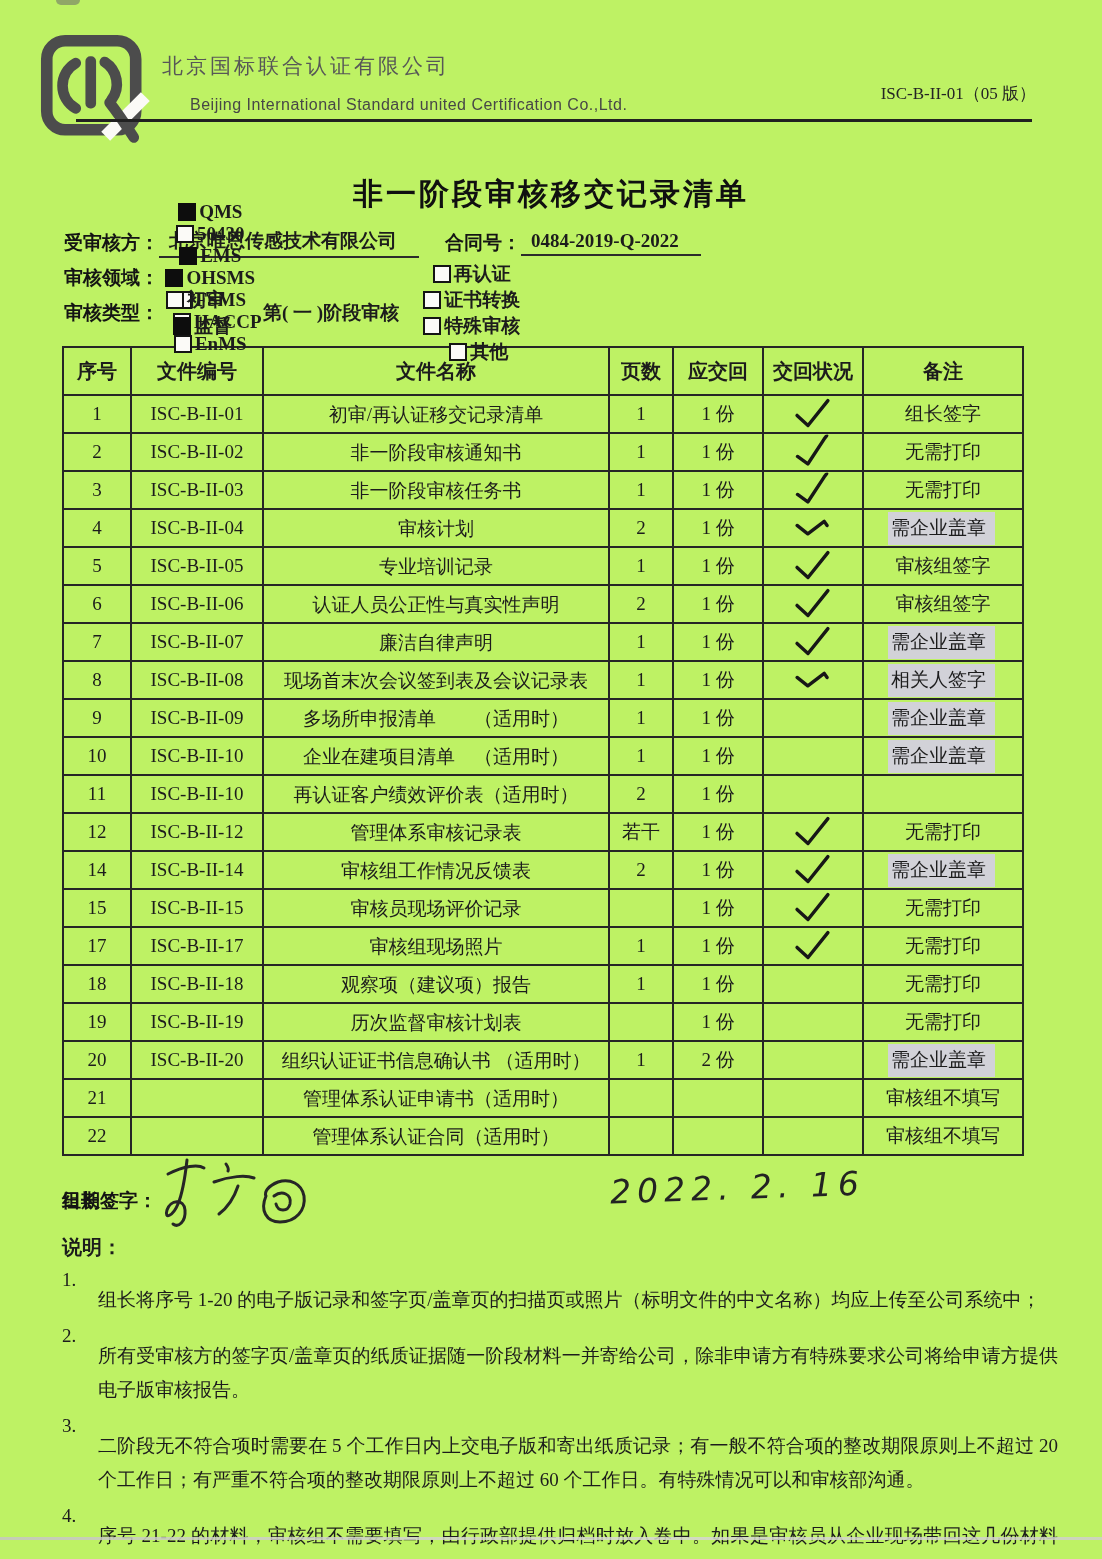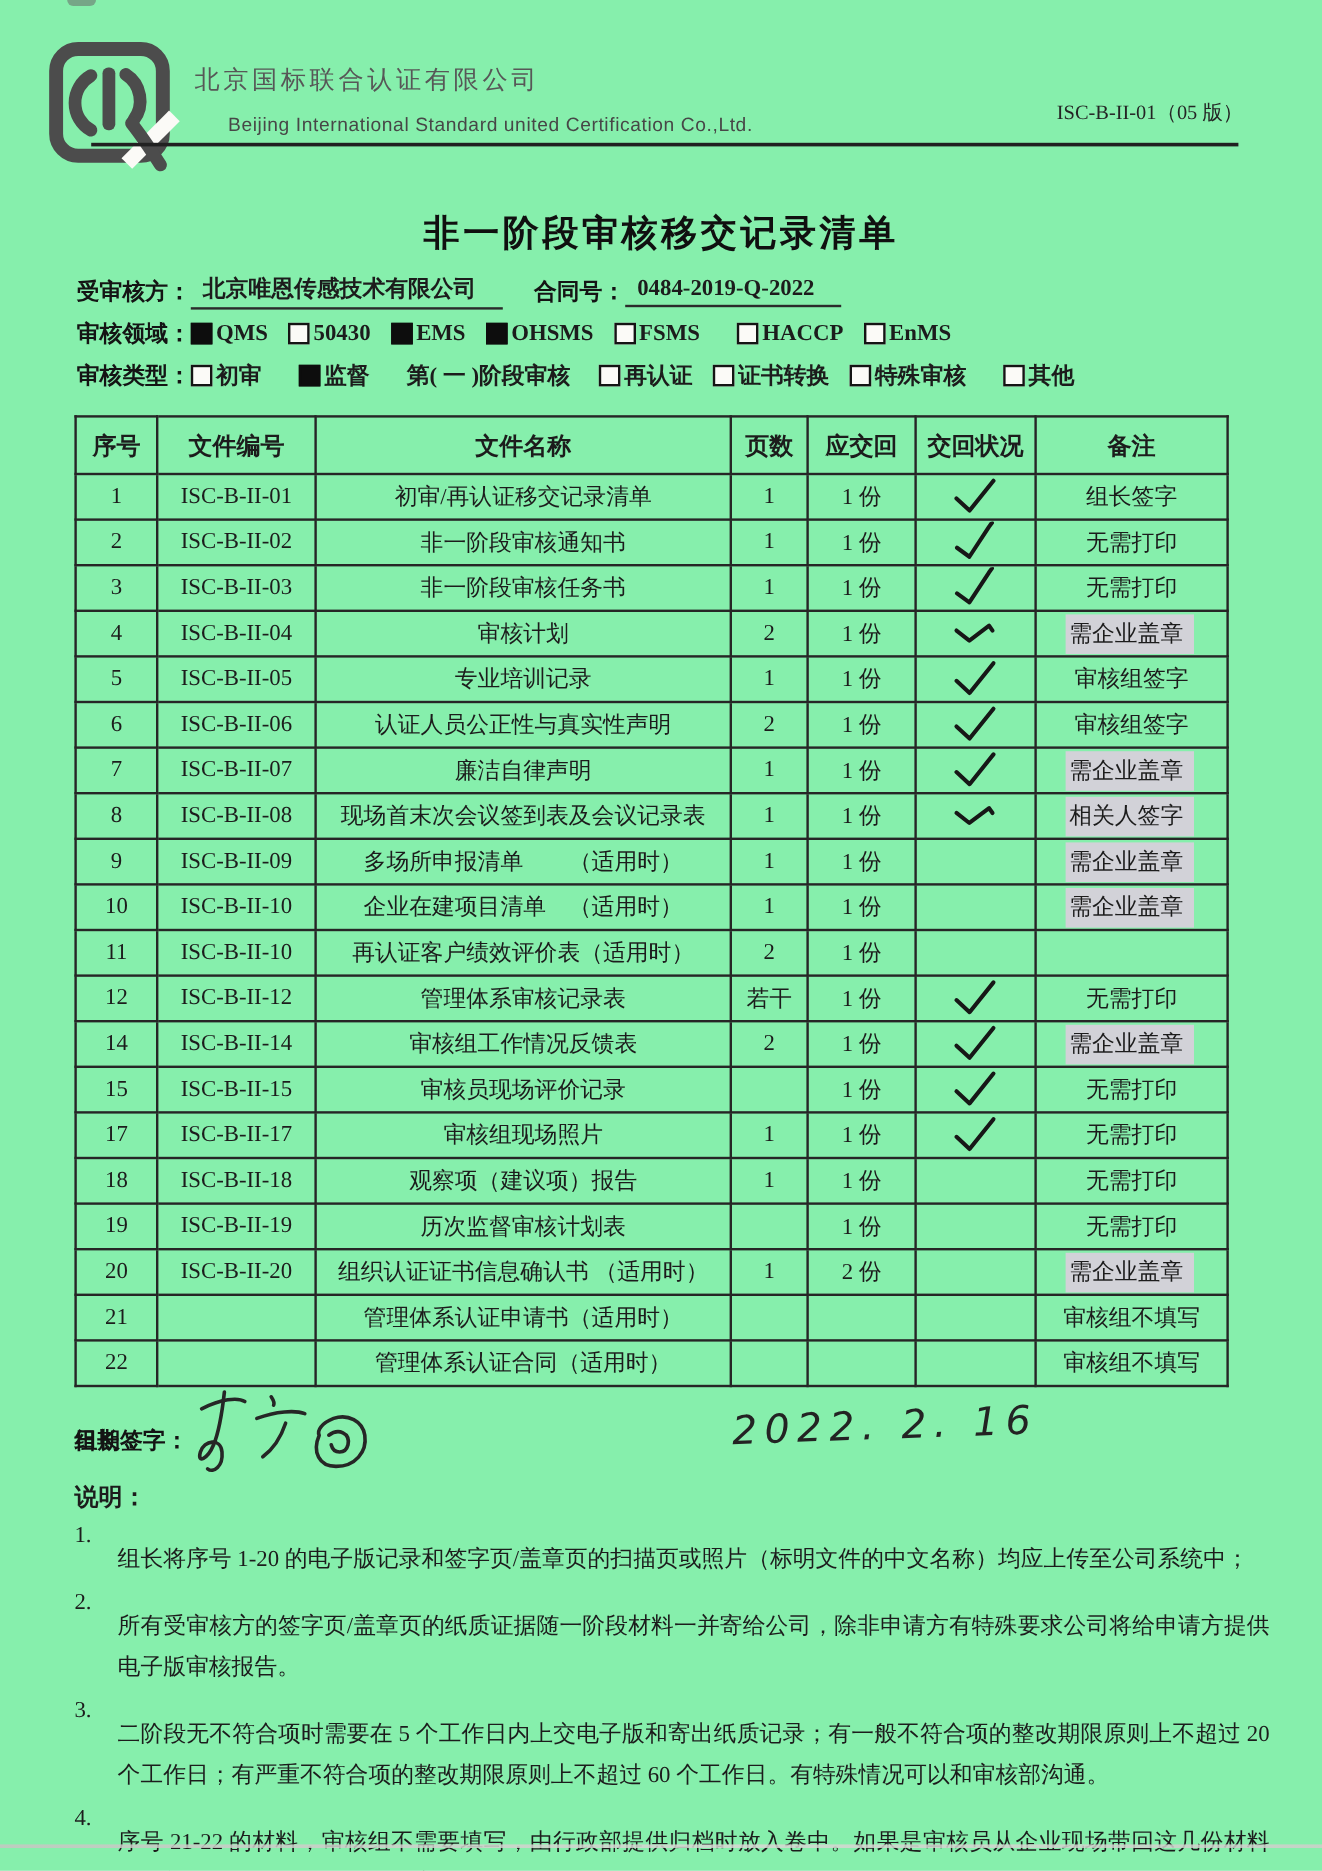--- a/index.html
+++ b/index.html
@@ -6,39 +6,39 @@
   body{
     background:#e9e8e4;
     font-family:"Liberation Serif","DejaVu Serif",serif;
     color:#1c1c1c;
     -webkit-font-smoothing:antialiased;
   }
   .page{
     position:relative;
     width:1102px;height:1559px;
     margin:0 auto;
-    background:#86efac;
+    background:#bef264;
     overflow:hidden;
   }
   
   .hdr{position:relative;height:148px;}
   .logo{position:absolute;left:40px;top:34px;width:116px;height:118px;}
   .co-cn{position:absolute;left:162px;top:52px;font-size:21px;color:#575757;letter-spacing:3px;}
   .co-en{position:absolute;left:150px;top:96px;font-size:16px;color:#474747;letter-spacing:.5px;font-family:Liberation Sans, sans-serif;margin-left:40px;}
   .doc-code{position:absolute;right:66px;top:82px;font-size:17px;color:#242424;}
   .hdr-rule{position:absolute;left:76px;right:70px;top:119px;height:3px;background:#212121;}
   .corner-smudge{position:absolute;left:56px;top:0;width:24px;height:5px;background:#6a6a6a;opacity:.55;border-radius:0 0 5px 5px;}
   
   h1.title{margin:26px 0 10px;text-align:center;font-size:30px;font-weight:bold;letter-spacing:3px;color:#101010;}
   .info{margin-left:64px;font-size:19px;}
   .info-line{display:flex;align-items:center;height:35px;white-space:nowrap;}
   .lbl{font-weight:bold;color:#141414;}
   .val{font-weight:bold;border-bottom:2px solid #2b2b2b;padding:0 22px 2px 10px;}
   .gap{width:26px;}
-  .boxes{display:inline-flex;}
+  .boxes{display:inline-flex;align-items:center;flex-direction:column;}
   .cb{display:inline-flex;align-items:center;margin-right:17px;font-weight:bold;font-size:19px;}
   .cb .box{width:14px;height:14px;border:2px solid #141414;margin-right:3px;background:#fbfaf7;flex:none;}
   .cb.checked .box{background:#0d0d0d;border-color:#0d0d0d;}
   .cb.spaced{margin-left:14px;}
   .stage{font-weight:bold;margin:0 24px 0 14px;}
   
   table.doc{border-collapse:collapse;margin:16px 0 0 62px;width:960px;table-layout:fixed;font-size:19px;}
   table.doc th,table.doc td{border:2px solid #262626;padding:1px 4px;height:34px;text-align:center;vertical-align:middle;overflow:hidden;}
   table.doc th{height:44px;font-weight:bold;font-size:20px;}
   td.c-name{text-align:left;padding-left:13px;line-height:27px;}

